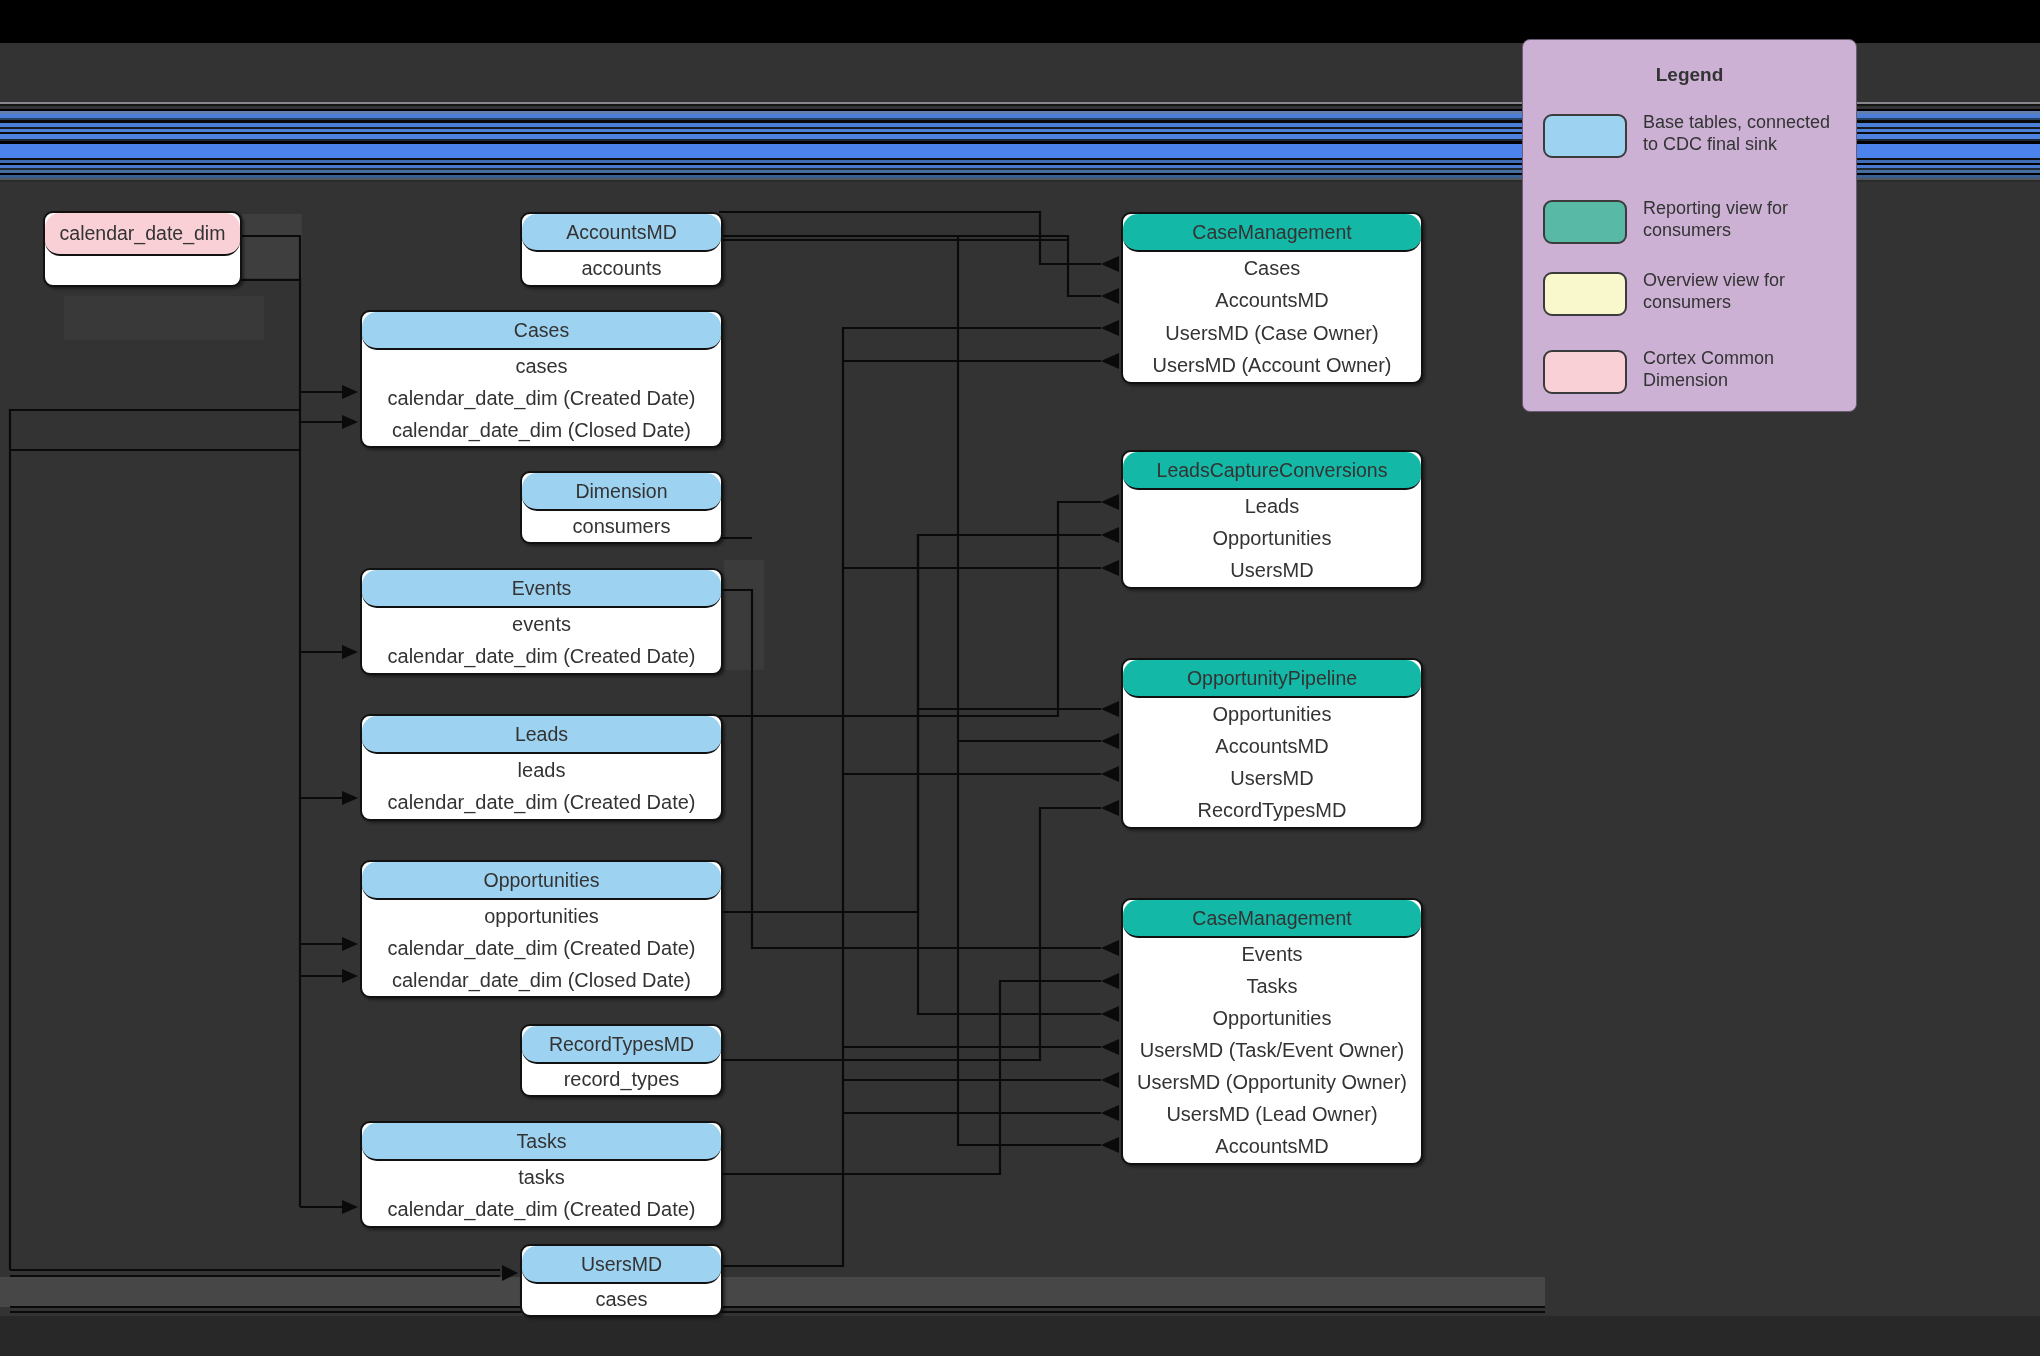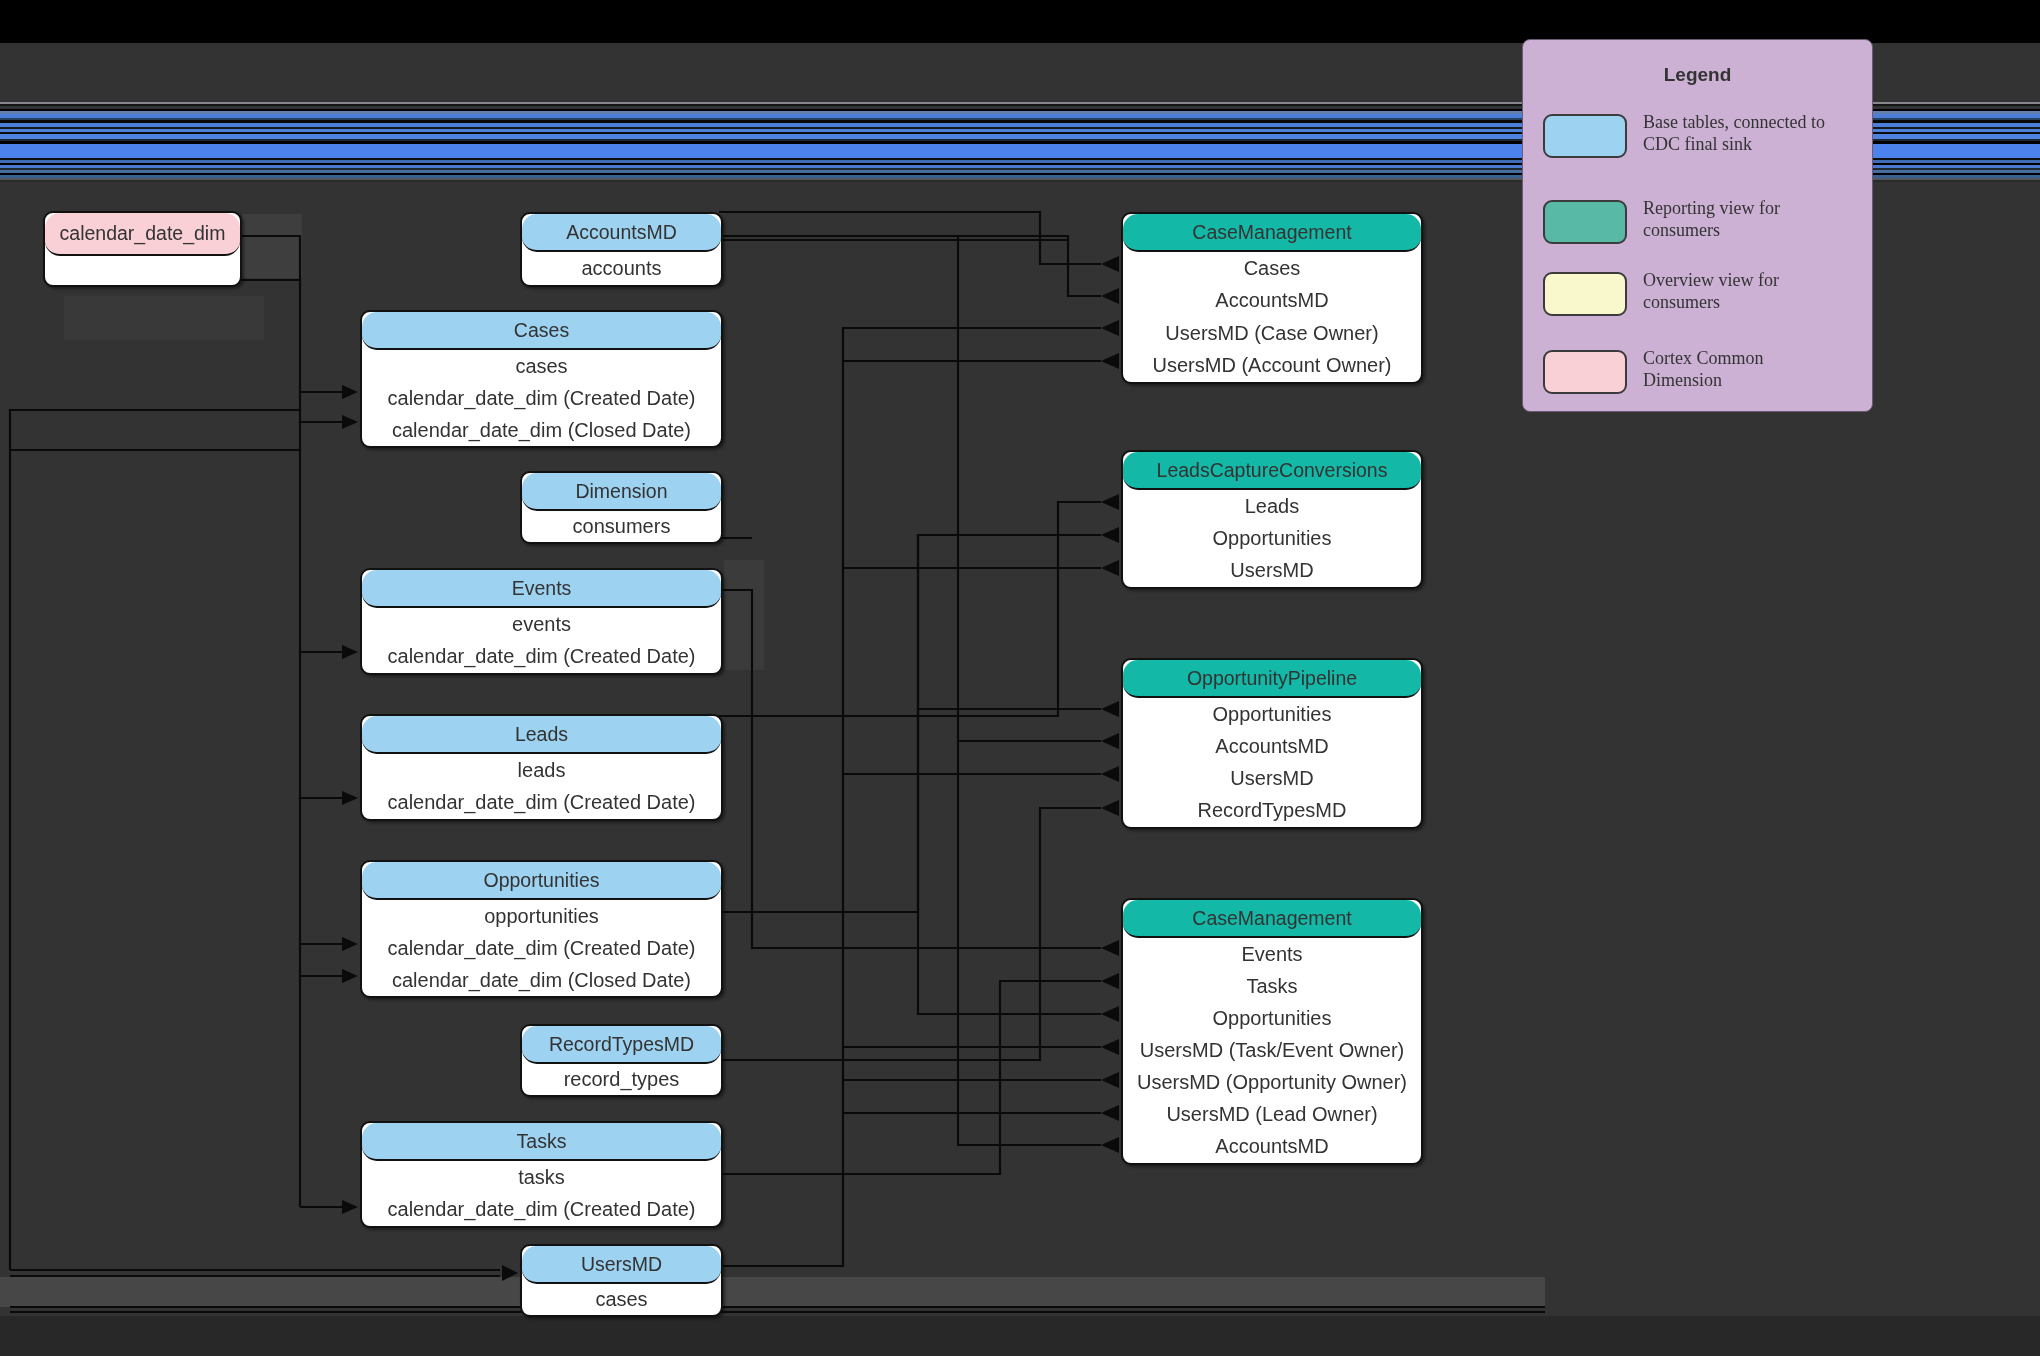--- a/index.html
+++ b/index.html
@@ -24,27 +24,27 @@
   .tbl-h{flex:0 0 36px;display:flex;align-items:center;justify-content:center;
          font-size:19.5px;border-bottom:2px solid #111;border-radius:15px;}
   .hdr-blue{background:#9dd2f0;}
   .hdr-teal{background:#14b8a6;}
   .hdr-pink{background:#f8d0d6;}
   .tbl-b{flex:1;display:flex;flex-direction:column;}
   .tbl-row{flex:1;display:flex;align-items:center;justify-content:center;
            font-size:20px;white-space:nowrap;}
   
   #legend{position:absolute;left:1522px;top:39px;width:333px;height:371px;z-index:7;
-          background:#ccb1d5;border:1px solid #6d5a74;border-radius:8px;padding-left:16px;}
+          background:#ccb1d5;border:1px solid #6d5a74;border-radius:8px;}
   #legend .lg-title{position:absolute;left:0;top:24px;width:100%;text-align:center;
           font-weight:bold;font-size:19px;}
   .lg-item{position:absolute;left:20px;width:300px;height:44px;}
   .lg-swatch{position:absolute;left:0;top:0;width:80px;height:40px;border:2px solid #3b3b3b;
           border-radius:9px;}
-  .lg-label{position:absolute;left:100px;top:-3px;width:200px;font-size:18px;line-height:22px;font-family:Liberation Serif, serif;}
+  .lg-label{position:absolute;left:100px;top:-3px;width:200px;font-size:18px;line-height:22px;}
   
   #gcp-logo{position:absolute;left:1888px;top:100px;width:112px;height:80px;z-index:5;}
 </style>
 </head>
 <body>
 
 <div id="stage">
 
   <div id="bar-top" class="letterbox"></div>
 

